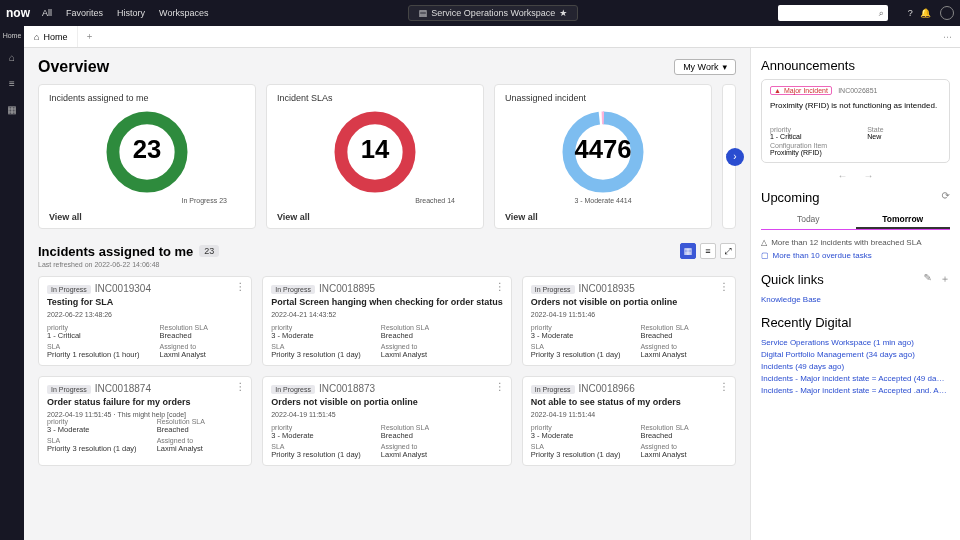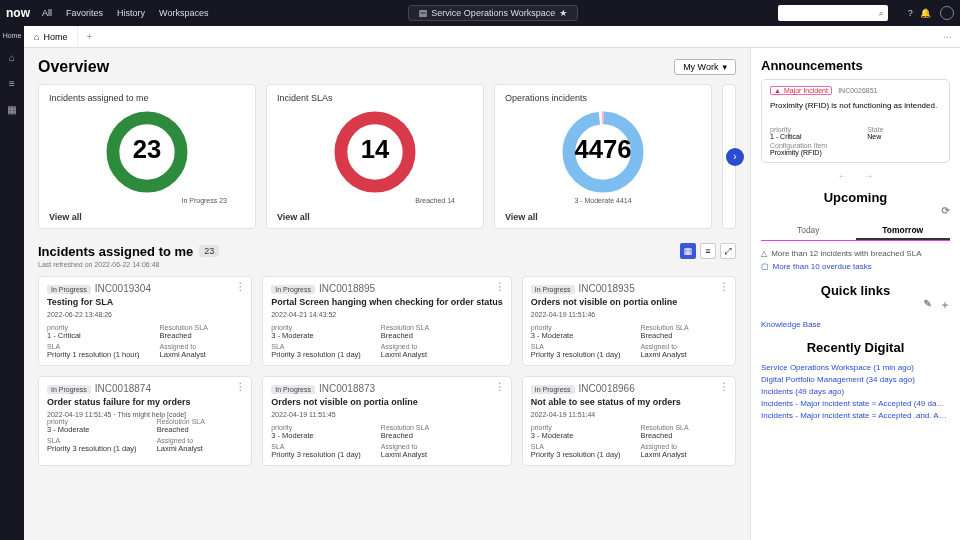--- a/index.html
+++ b/index.html
@@ -47,36 +47,36 @@
 .inccard { background:#fff; border:1px solid #e2e2e2; border-radius:4px; padding:6px 8px; font-size:8px; position:relative; min-height:88px; }
 .inccard .kebab { position:absolute; top:4px; right:6px; color:#888; font-size:10px; cursor:pointer; }
 .statpill { display:inline-block; background:#e8e8ec; color:#444; font-size:7px; padding:1px 4px; border-radius:2px; margin-right:4px; }
 .incnum { font-size:10px; color:#666; }
 .inctitle { font-size:9px; font-weight:600; margin:3px 0 4px; color:#222; white-space:nowrap; overflow:hidden; text-overflow:ellipsis; }
 .ts { font-size:7px; color:#555; margin-bottom:6px; white-space:nowrap; overflow:hidden; text-overflow:ellipsis; }
 .meta { display:flex; gap:20px; }
 .mcol .lab { font-size:7px; color:#777; }
 .mcol .val { font-size:7.5px; color:#333; }
 .rightpane { width:210px; border-left:1px solid #e2e2e2; background:#fff; padding:10px 10px 0; overflow:hidden; font-size:9px; }
-.rhead { font-size:13px; font-weight:700; margin-bottom:6px; display:flex; align-items:center; }
+.rhead { font-size:13px; font-weight:400; margin-bottom:6px; display:flex; align-items:flex-start; }
 .rhead .ricon { margin-left:auto; color:#888; font-size:10px; cursor:pointer; }
 .anncard { border:1px solid #ddd; border-radius:5px; padding:6px 8px; font-size:8px; }
 .majpill { display:inline-flex; align-items:center; gap:3px; background:#fff; border:1px solid #e6b; border-radius:2px; padding:0 3px; font-size:7px; color:#c33; }
 .num2 { font-size:7px; color:#777; margin-left:4px; }
 .annmsg { font-size:8px; margin:6px 0 16px; }
 .annmeta { display:flex; gap:40px; font-size:7px; }
 .annnav { display:flex; justify-content:center; gap:16px; margin:6px 0 10px; color:#aaa; font-size:10px; }
 .subtabs { display:flex; border-bottom:1px solid #d946ef; font-size:8.5px; margin-bottom:6px; }
 .subtab { flex:1; text-align:center; padding:3px 0; color:#666; cursor:pointer; }
 .subtab.active { color:#000; border-bottom:2px solid #333; font-weight:700; }
 .upitem { font-size:8px; color:#2a4dd0; padding:2px 0; display:flex; gap:4px; cursor:pointer; }
 .upitem.muted { color:#555; }
 .qlrow { display:flex; gap:8px; color:#888; font-size:9px; }
 .link { color:#2a4dd0; font-size:8px; padding:1.5px 0; cursor:pointer; white-space:nowrap; overflow:hidden; text-overflow:ellipsis; }
-.section { margin-top:10px;flex-direction:column; }
+.section { margin-top:10px; }
 </style>
 </head>
 <body>
 
 <div class="topbar">
   <span class="logo">now</span>
   <div class="topnav">
     <span>All</span>
     <span>Favorites</span>
     <span>History</span>
@@ -145,21 +145,21 @@
             <div class="donutwrap">
                 <svg class="donut" viewBox="0 0 42 42">
               <circle cx="21" cy="21" r="15.9" fill="none" stroke="#d83a4a" stroke-width="6"></circle>
               <text x="21" y="24" text-anchor="middle">14</text>
             </svg>
               </div>
             <div class="dlabel" style="text-align:right;padding-right:18px">Breached   14</div>
             <div class="viewall">View all</div>
           </div>
           <div class="donutcard">
-            <h3>Operations incidents</h3>
+            <h3>Unassigned incident</h3>
             <div class="donutwrap">
                 <svg class="donut" viewBox="0 0 42 42">
               <circle cx="21" cy="21" r="15.9" fill="none" stroke="#7dbdf0" stroke-width="6" stroke-dasharray="98 2" transform="rotate(-90 21 21)"></circle>
               <circle cx="21" cy="21" r="15.9" fill="none" stroke="#ffb3d9" stroke-width="6" stroke-dasharray="1 99" transform="rotate(-92 21 21)"></circle>
               <text x="21" y="24" text-anchor="middle">4476</text>
             </svg>
               </div>
             <div class="dlabel">3 - Moderate   4414</div>
             <div class="viewall">View all</div>
           </div>

